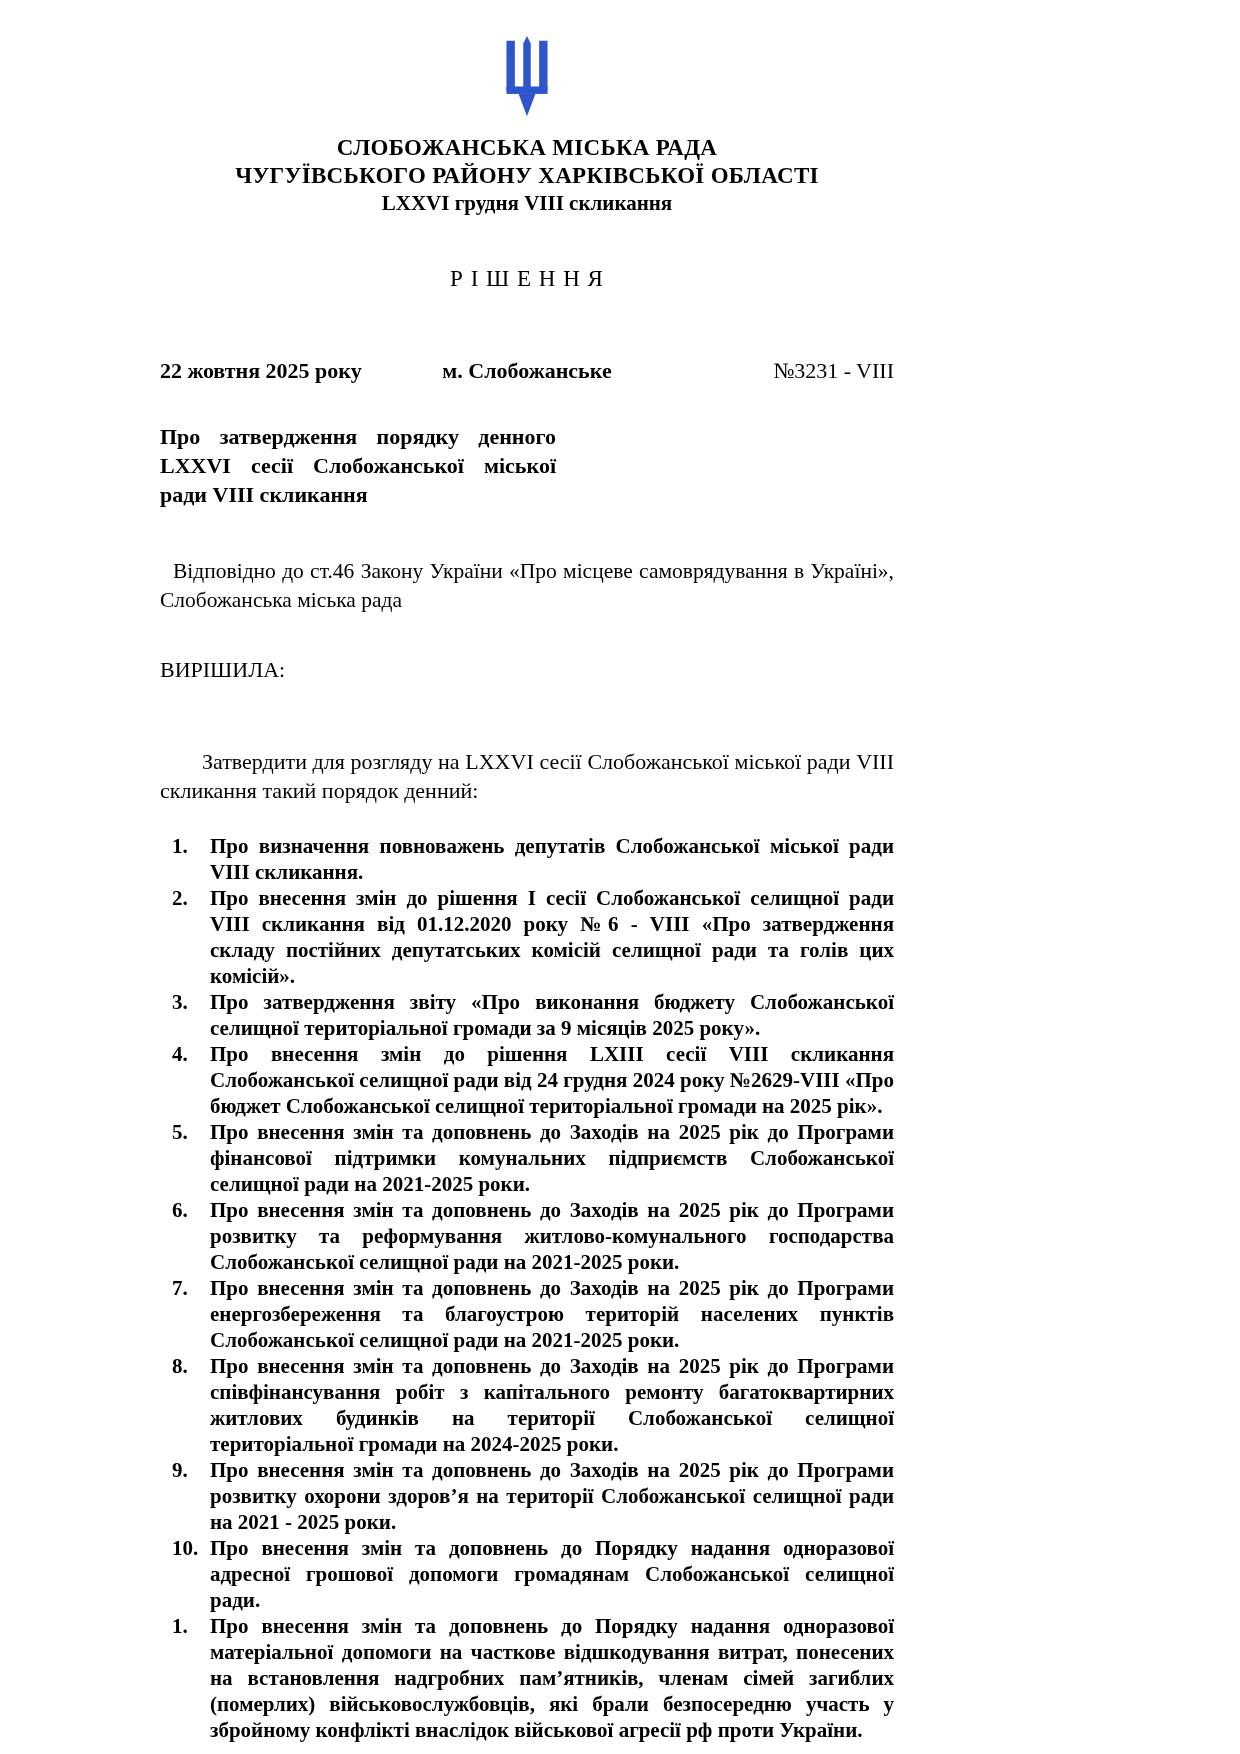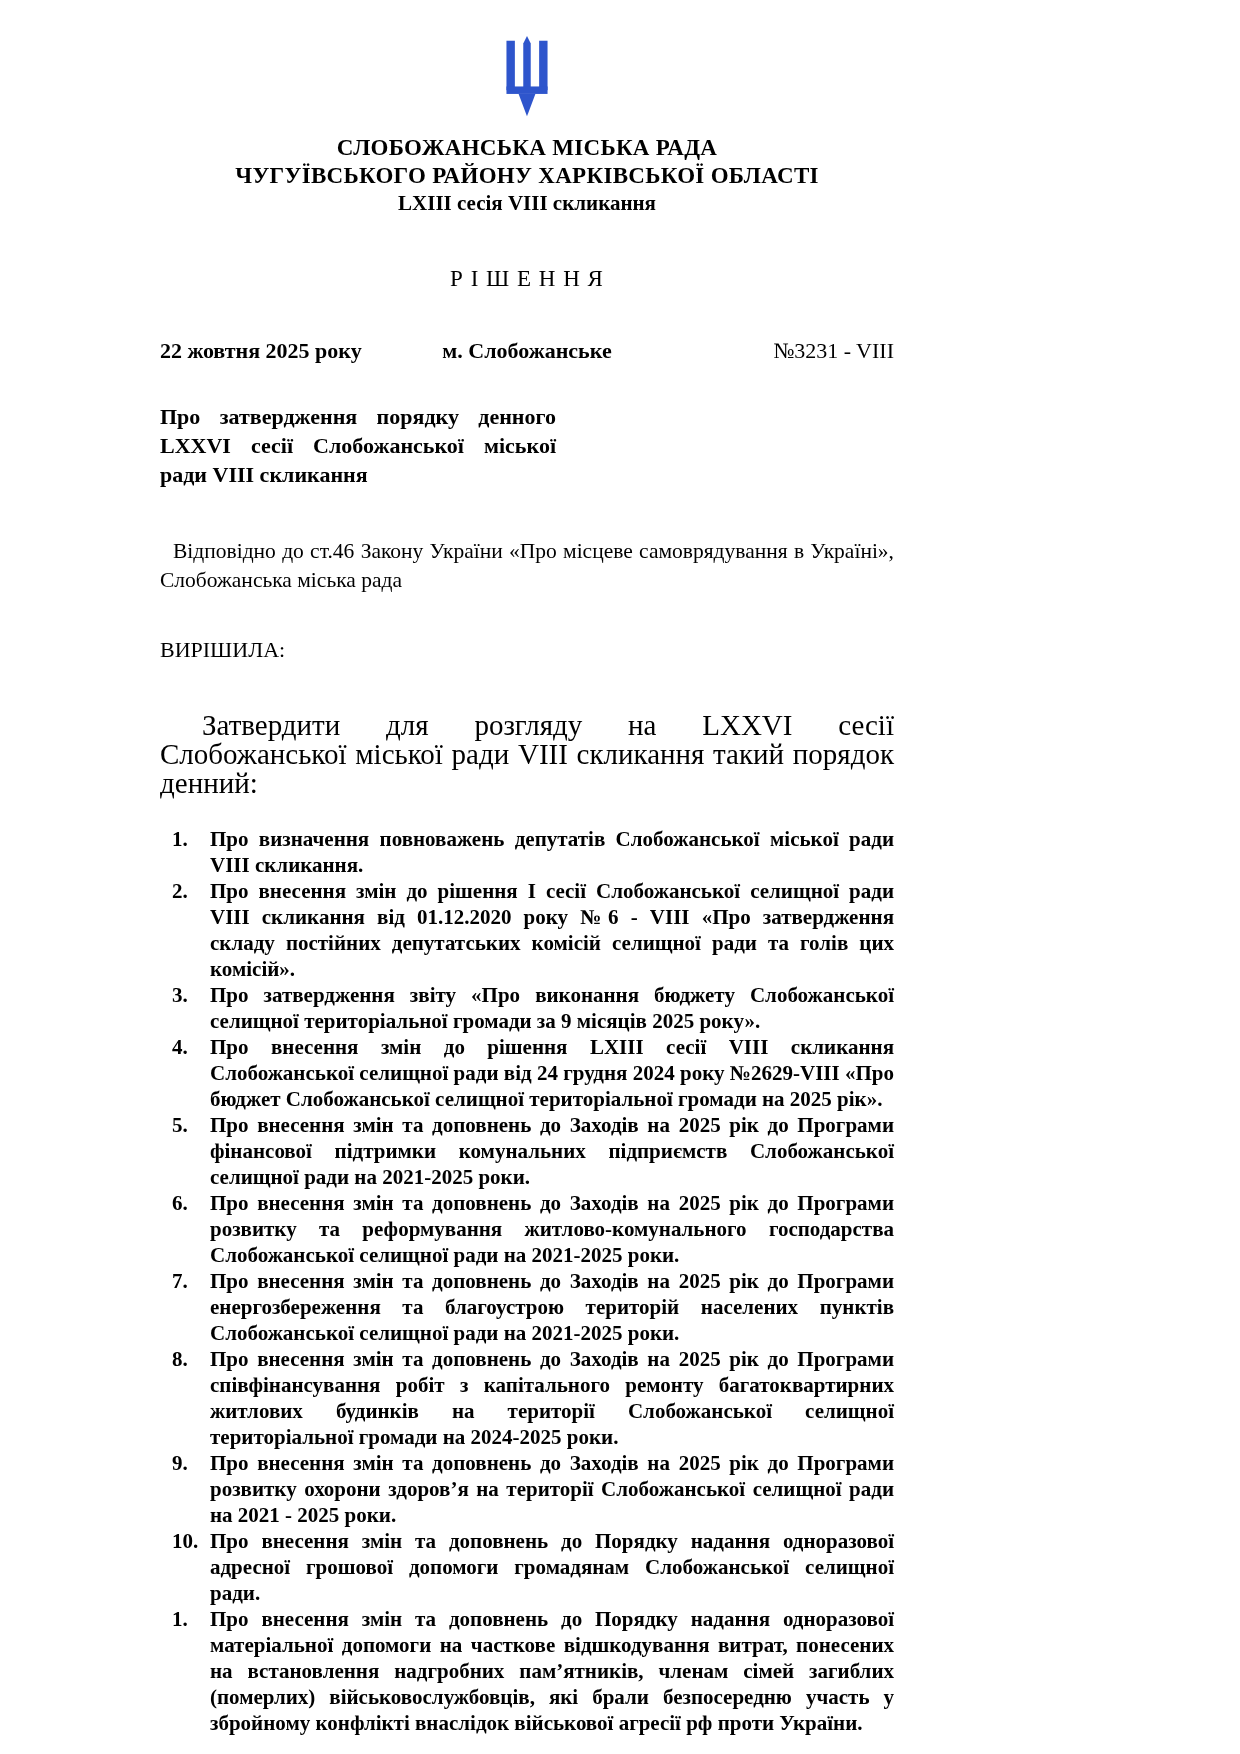--- a/index.html
+++ b/index.html
@@ -39,21 +39,21 @@
     line-height: 26px;
   }
   .doc-title {
     margin-top: 50px;
     text-align: center;
     font-size: 23px;
     font-weight: 400;
     letter-spacing: 1px;
   }
   .meta-row {
-    margin-top: 46px;
+    margin-top: 66px;
     display: flex;
     align-items: center;
     font-size: 22px;
   }
   .meta-date { flex: 1.2; font-weight: 700; white-space: nowrap; }
   .meta-place { flex: 1; text-align: center; font-weight: 700; white-space: nowrap; }
   .meta-number { flex: 1.2; text-align: right; font-weight: 400; white-space: nowrap; }
   .subject {
     margin-top: 38px;
     width: 396px;
@@ -69,22 +69,22 @@
     line-height: 29px;
     text-align: justify;
     text-indent: 13px;
   }
   .resolved {
     margin-top: 42px;
     font-size: 22px;
     line-height: 26px;
   }
   .intro {
-    margin-top: 48px;
-    font-size: 29px;
+    margin-top: 64px;
+    font-size: 22px;
     line-height: 29px;
     text-align: justify;
     text-indent: 42px;
   }
   .agenda {
     margin-top: 28px;
   }
   .agenda-item {
     display: flex;
     font-size: 21px;
@@ -112,21 +112,21 @@
         <rect x="8" y="5" width="9" height="53"></rect>
         <rect x="43" y="5" width="9" height="53"></rect>
         <rect x="8" y="54" width="44" height="8"></rect>
         <polygon points="21,62 39,62 30,86"></polygon>
       </g>
     </svg>
   </div>
 
   <div class="org-line">СЛОБОЖАНСЬКА МІСЬКА РАДА</div>
   <div class="org-line">ЧУГУЇВСЬКОГО РАЙОНУ ХАРКІВСЬКОЇ ОБЛАСТІ</div>
-  <div class="session-line">LXIII сесія VIII скликання</div>
+  <div class="session-line">LXXVI грудня VIII скликання</div>
 
   <div class="doc-title">Р І Ш Е Н Н Я</div>
 
   <div class="meta-row">
     <div class="meta-date">22 жовтня  2025 року</div>
     <div class="meta-place">м. Слобожанське</div>
     <div class="meta-number">№3231  - VIII</div>
   </div>
 
   <div class="subject">

